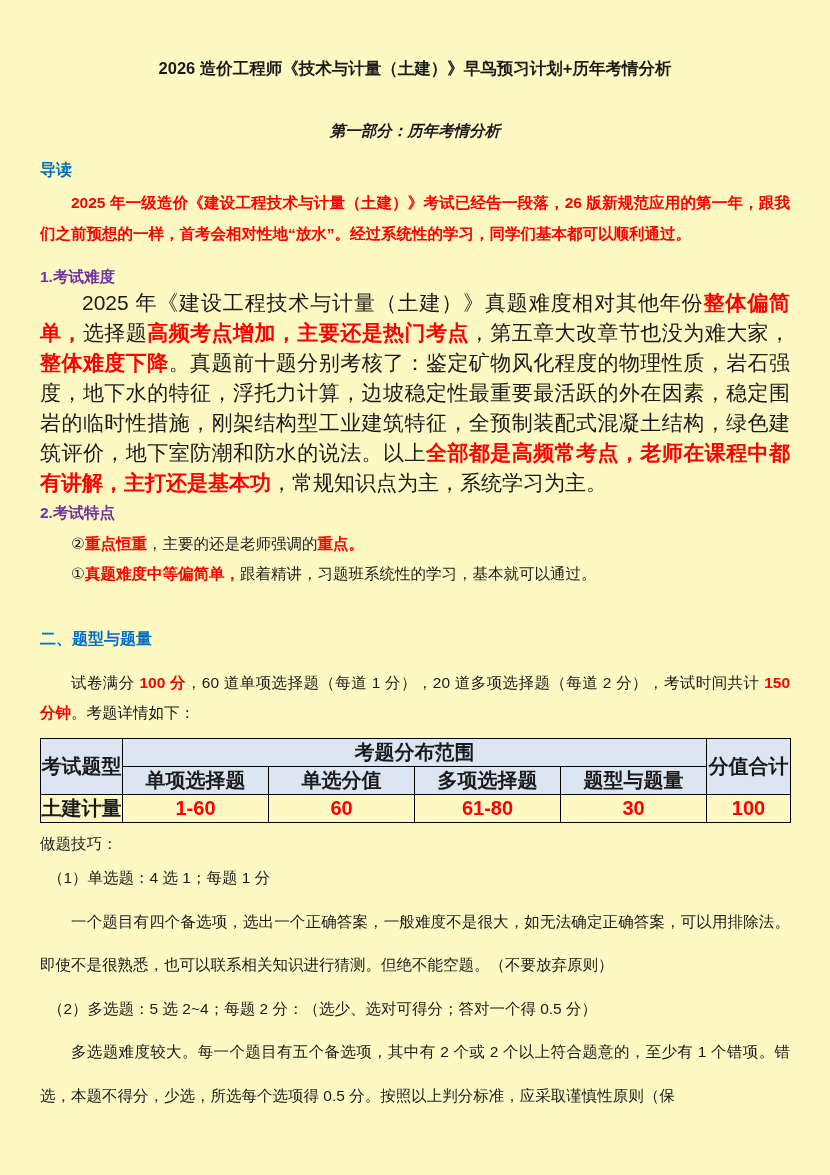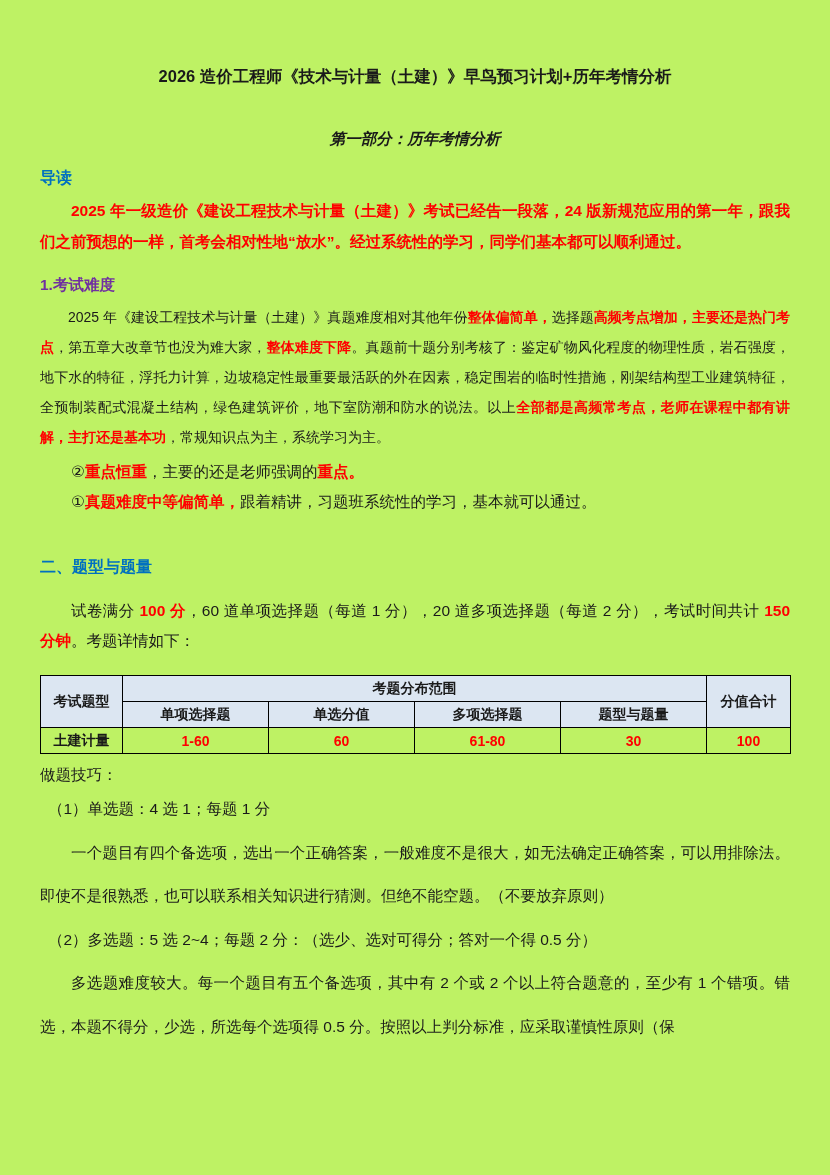--- a/index.html
+++ b/index.html
@@ -1,24 +1,24 @@
 <!DOCTYPE html>
 <html><head>
 <meta charset="utf-8">
 <style>
   html,body{margin:0;padding:0;background:#fff;}
   .page{
     position:relative;
     width:830px;height:1175px;
-    background:#bef264;
+    background:#fef9c3;
     font-family:"Liberation Sans","DejaVu Sans",sans-serif;
     color:#1a1a1a;
     overflow:hidden;
     box-sizing:border-box;
-    padding:8px 40px;
+    padding:0 40px;
   }
   .red{color:#FF0000;font-weight:bold;}
   .doc-title{
     margin-top:56px;
     text-align:center;
     font-size:16.5px;
     font-weight:bold;
     line-height:24px;
   }
   .part-heading{
@@ -53,47 +53,47 @@
   }
   .sec1-heading{margin-top:32px;}
   .h-purple{
     color:#7030A0;
     font-weight:bold;
     font-size:15.5px;
     line-height:22px;
   }
   .sub1-heading{margin-top:17px;}
   .body-para{
-    margin-top:6px;
-    font-size:14px;
+    margin-top:0;
+    font-size:21px;
     line-height:30px;
     text-indent:2em;
     text-align:justify;
   }
   .sub2-heading{margin-top:4px;}
   .point-line{
     font-size:15.5px;
     line-height:29.5px;
     text-indent:2em;
   }
   .points{margin-top:5px;}
   .sec2-heading{margin-top:40px;}
   .sec2-intro{
     margin-top:18px;
     font-size:15.5px;
     line-height:30px;
     text-indent:2em;
     text-align:justify;
   }
   table.exam-table{
-    margin-top:19px;
+    margin-top:10px;
     border-collapse:collapse;
     width:750px;
     table-layout:fixed;
-    font-size:14px;
+    font-size:20px;
   }
   table.exam-table td,table.exam-table th{
     border:1.8px solid #000;
     text-align:center;
     vertical-align:middle;
     padding:0;
     height:25px;
     font-weight:bold;
   }
   table.exam-table .hdr{background:#DCE6F2;}
@@ -122,27 +122,28 @@
 <body>
 
 <div class="page">
 
   <div class="doc-title">2026 造价工程师《技术与计量（土建）》早鸟预习计划+历年考情分析</div>
 
   <div class="part-heading">第一部分：历年考情分析</div>
 
   <div class="intro-label">导读</div>
 
-  <div class="intro-para">2025 年一级造价《建设工程技术与计量（土建）》考试已经告一段落，24 版新规范应用的第一年，跟我们之前预想的一样，首考会相对性地“放水”。经过系统性的学习，同学们基本都可以顺利通过。</div>
+  <div class="intro-para">2025 年一级造价《建设工程技术与计量（土建）》考试已经告一段落，26 版新规范应用的第一年，跟我们之前预想的一样，首考会相对性地“放水”。经过系统性的学习，同学们基本都可以顺利通过。</div>
 
 
   <div class="h-purple sub1-heading">1.考试难度</div>
 
   <div class="body-para"><span>2025 年《建设工程技术与计量（土建）》真题难度相对其他年份</span><span class="red">整体偏简单，</span><span>选择题</span><span class="red">高频考点增加，主要还是热门考点</span><span>，第五章大改章节也没为难大家，</span><span class="red">整体难度下降</span><span>。真题前十题分别考核了：鉴定矿物风化程度的物理性质，岩石强度，地下水的特征，浮托力计算，边坡稳定性最重要最活跃的外在因素，稳定围岩的临时性措施，刚架结构型工业建筑特征，全预制装配式混凝土结构，绿色建筑评价，地下室防潮和防水的说法。以上</span><span class="red">全部都是高频常考点，老师在课程中都有讲解，主打还是基本功</span><span>，常规知识点为主，系统学习为主。</span></div>
 
+  <div class="h-purple sub2-heading">2.考试特点</div>
 
   <div class="points">
     <div class="point-line"><span>②</span><span class="red">重点恒重</span><span>，主要的还是老师强调的</span><span class="red">重点。</span></div>
     <div class="point-line"><span>①</span><span class="red">真题难度中等偏简单，</span><span>跟着精讲，习题班系统性的学习，基本就可以通过。</span></div>
   </div>
 
   <div class="h-blue sec2-heading">二、题型与题量</div>
 
   <div class="sec2-intro"><span>试卷满分 </span><span class="red">100 分</span><span>，60 道单项选择题（每道 1 分），20 道多项选择题（每道 2 分），考试时间共计 </span><span class="red">150 分钟</span><span>。考题详情如下：</span></div>
 

